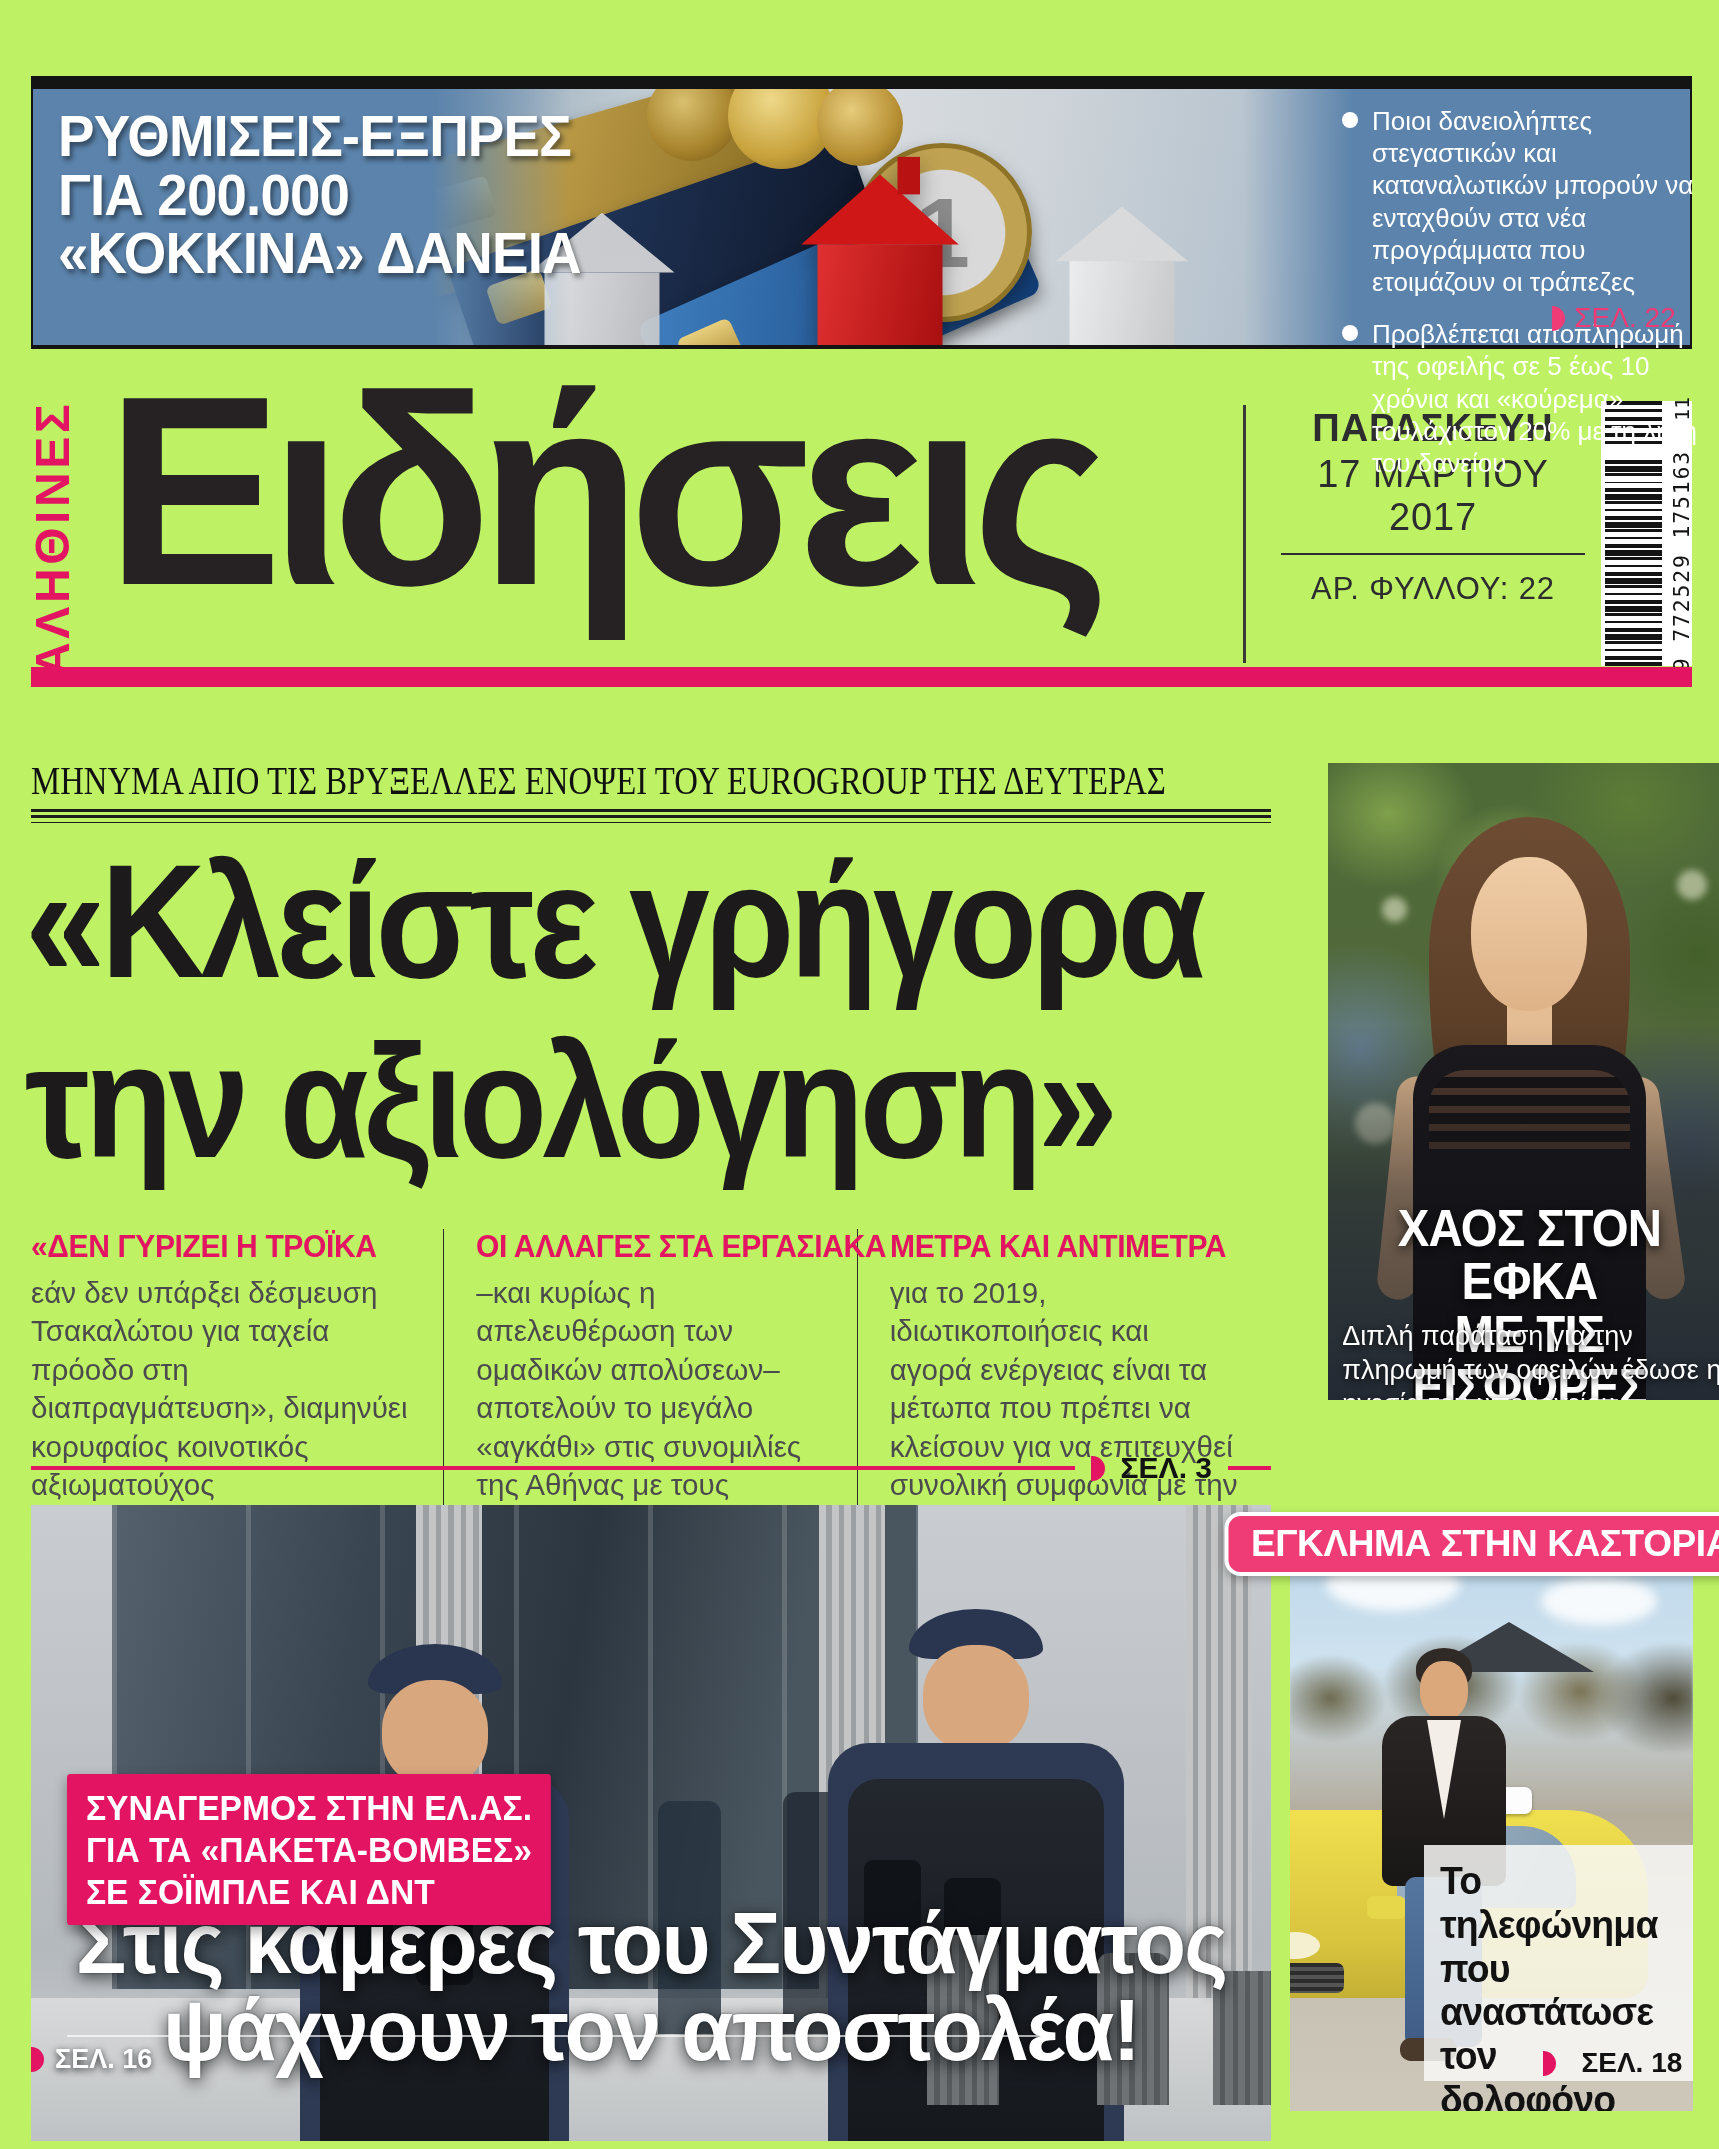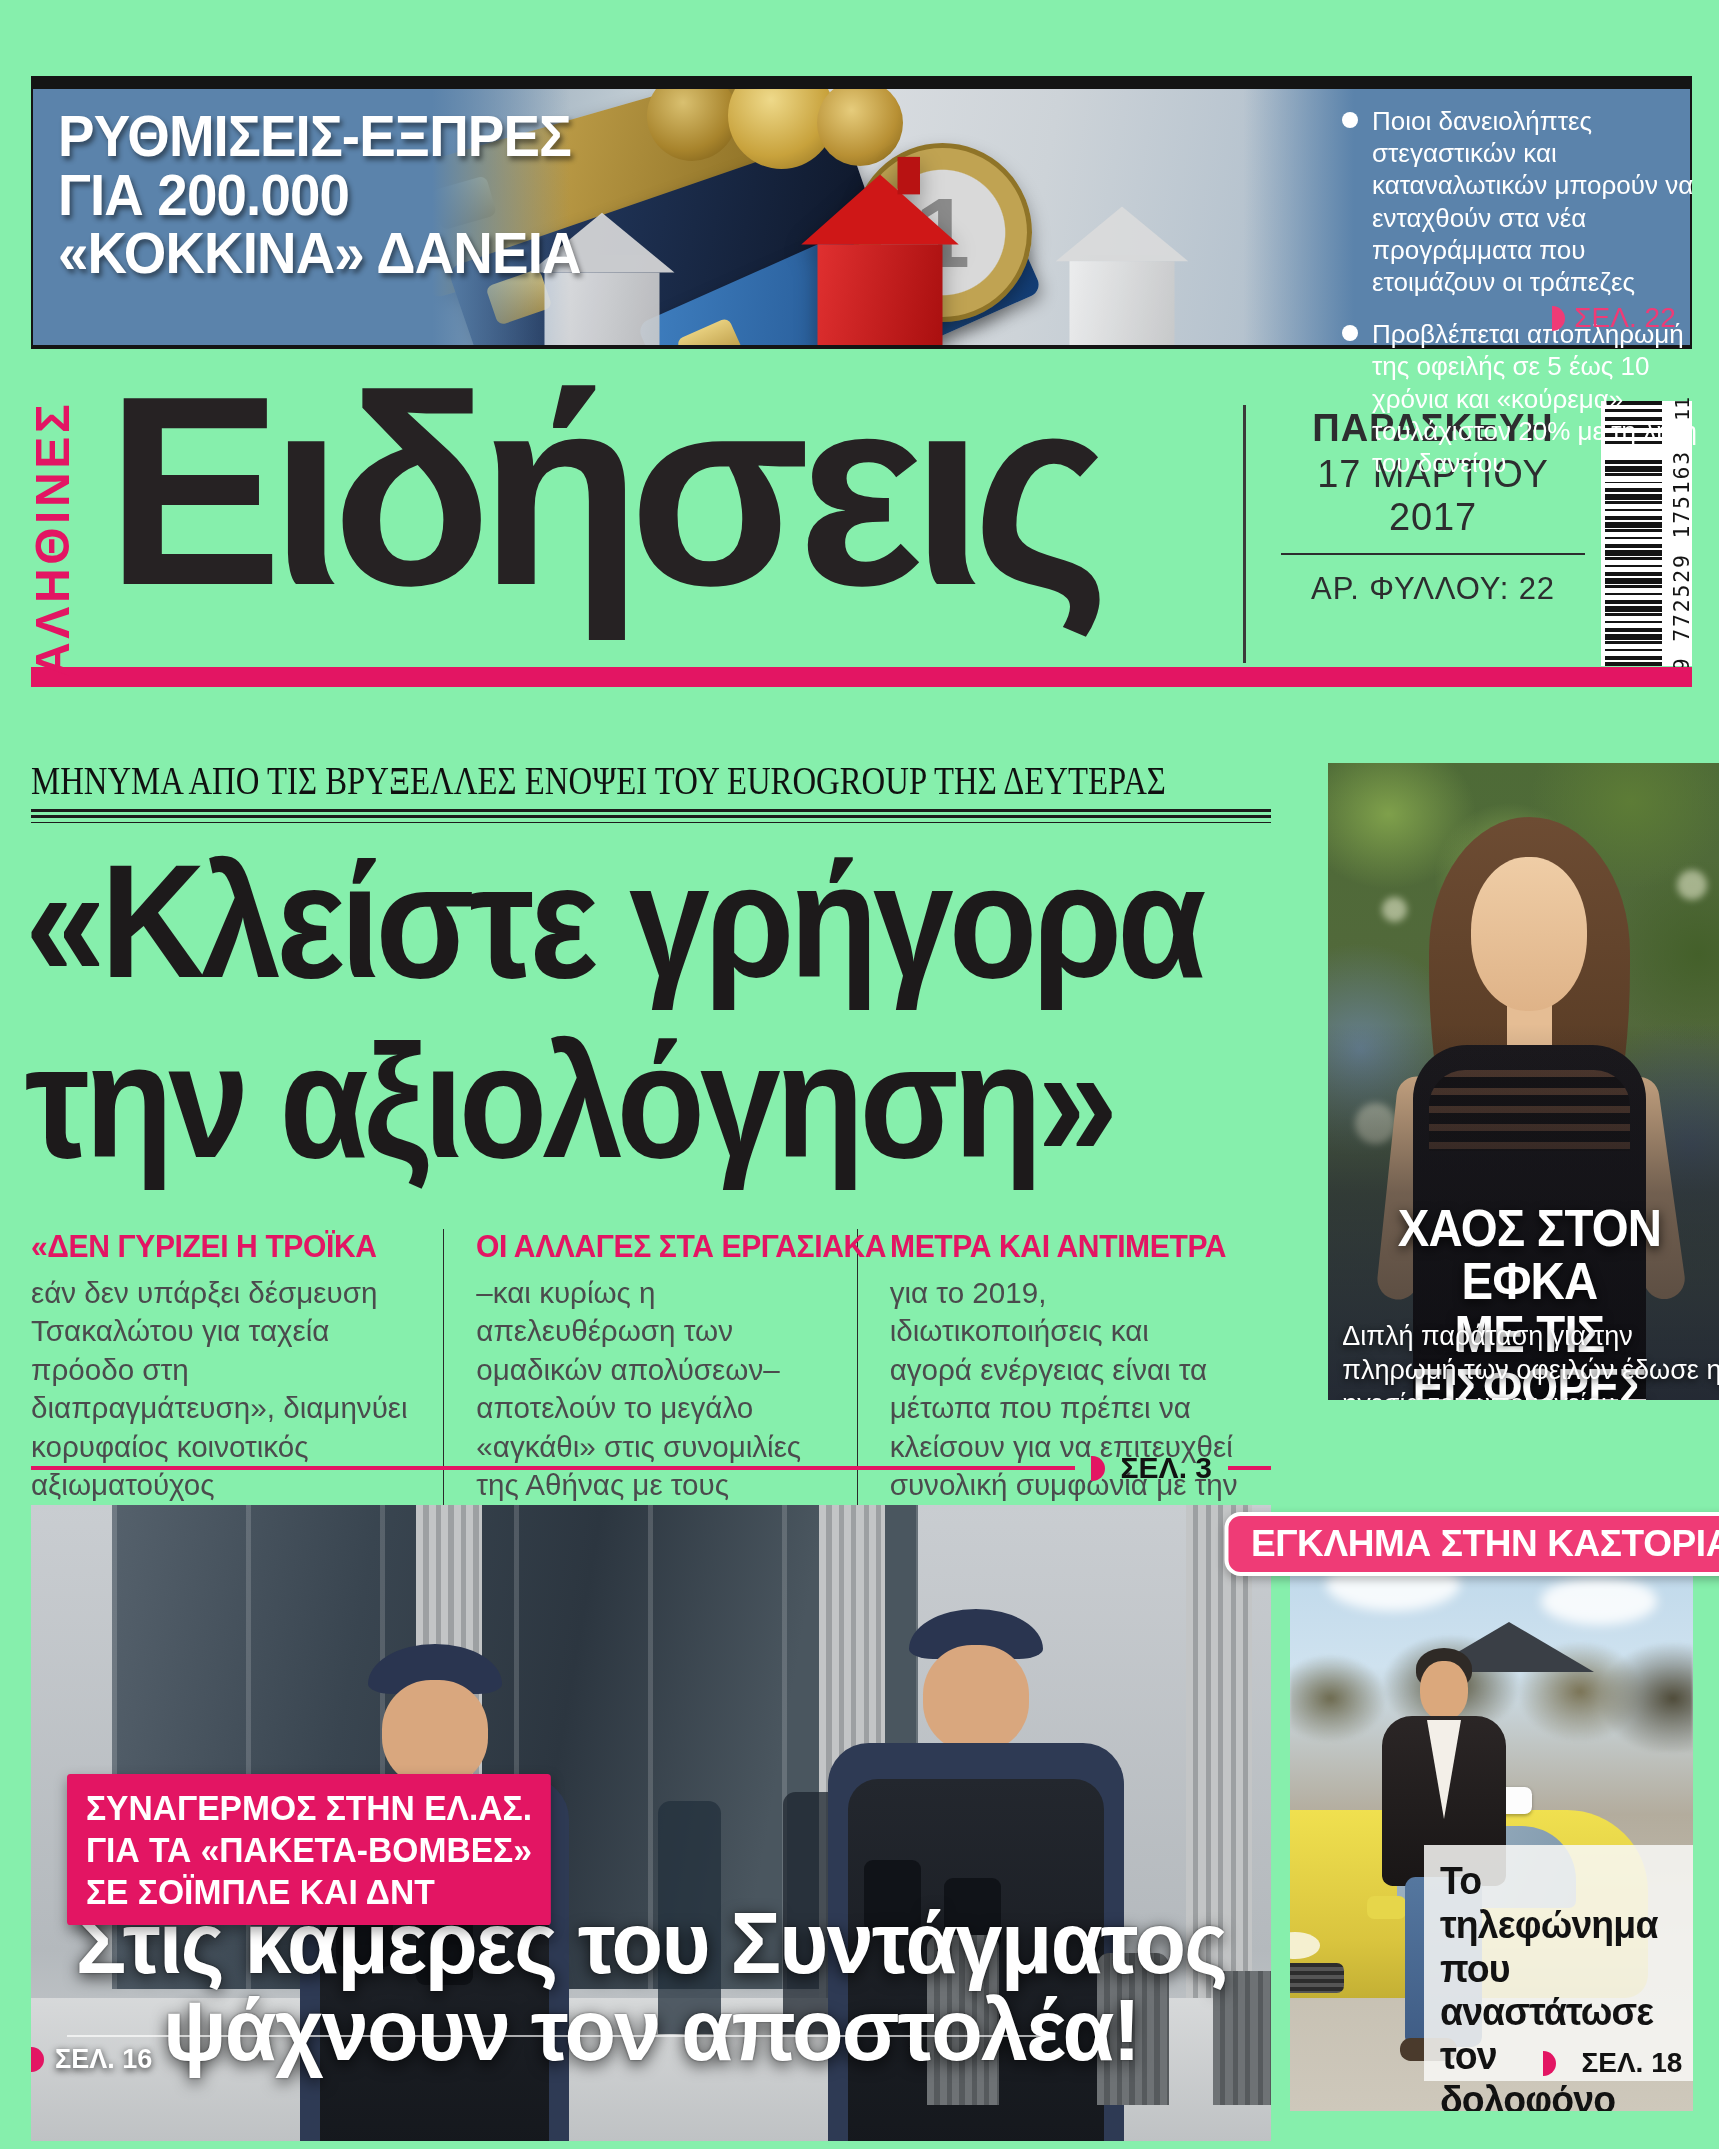--- a/index.html
+++ b/index.html
@@ -6,21 +6,21 @@
     --accent:#e31563;
     --accent-soft:#ef3b76;
     --banner-blue:#5b83ab;
     --ink:#231f20;
     --body-gray:#4b4b4d;
   }
   *{margin:0;padding:0;box-sizing:border-box;}
   html,body{background:#f2f2f2;}
   body{font-family:"Liberation Sans", sans-serif;}
   .page{
-    position:relative;width:1720px;height:2149px;background:#86efac;
+    position:relative;width:1720px;height:2149px;background:#bef264;
     margin:0 auto;overflow:hidden;padding-left:48px;
   }
 
   
   .top-banner{
     position:absolute;left:31px;top:76px;width:1661px;height:273px;
     background:var(--banner-blue);
     border-top:13.4px solid #141414;border-bottom:4.5px solid #141414;
     border-left:2.7px solid #141414;border-right:2.7px solid #141414;
   }

